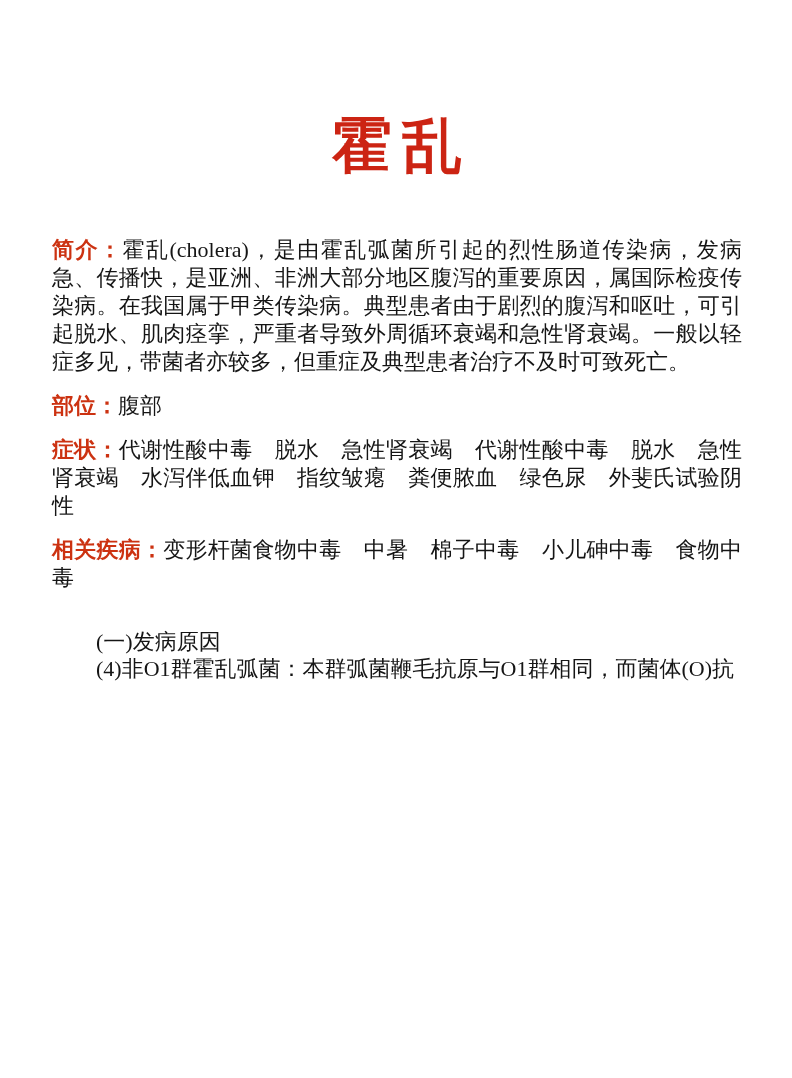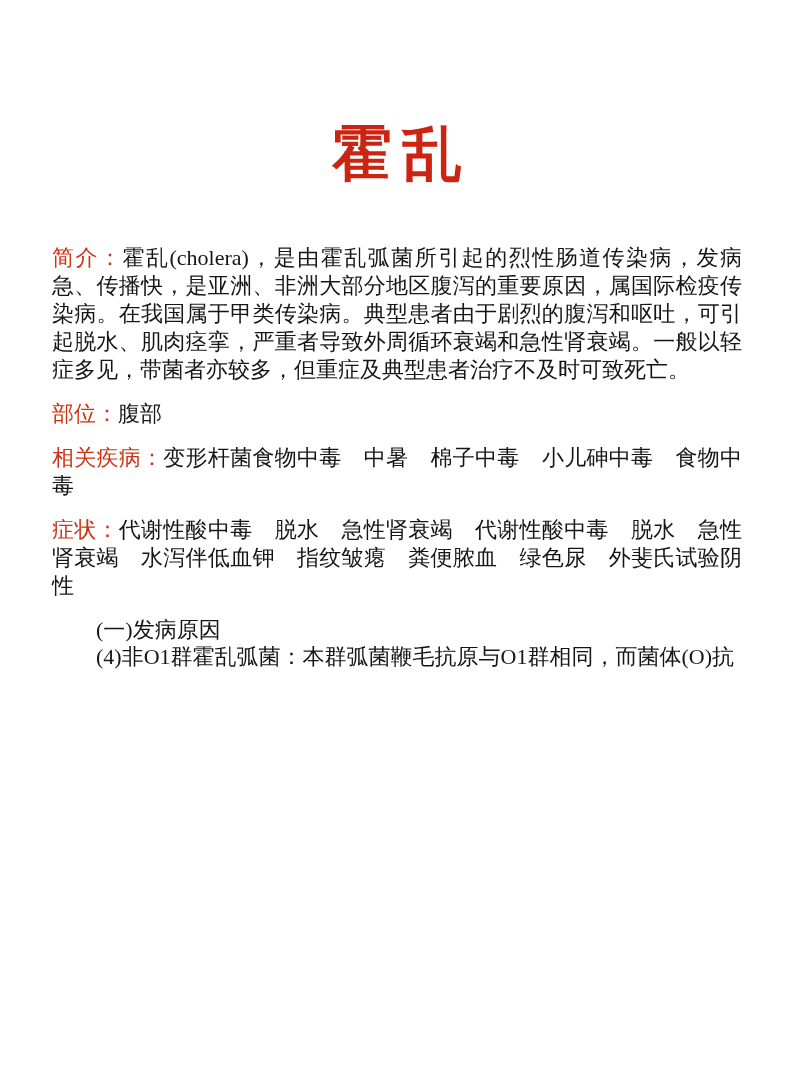--- a/index.html
+++ b/index.html
@@ -15,44 +15,44 @@
     color: #151515;
   }
   .page {
     box-sizing: border-box;
     width: 792px;
     height: 1078px;
     padding: 0 50px 0 52px;
     background: #ffffff;
   }
   .doc-title {
-    margin: 12px;
+    margin: 4px;
     padding-top: 108px;
     margin-bottom: 58px;
     text-align: center;
     font-family: "DejaVu Sans", "Liberation Sans", sans-serif;
     font-weight: 900;
     font-size: 60px;
     line-height: 1.1;
     letter-spacing: 10px;
     color: var(--title-color, #cc2413);
     text-indent: 10px; 
   }
   .section {
     margin: 0 0 16px 0;
     font-size: 22px;
     line-height: 28px;
     text-align: justify;
   }
   .section .label {
     color: var(--label-color, #cc3211);
-    font-weight: normal;
+    font-weight: bold;
   }
   .cause-detail {
-    margin-top: 16px;
+    margin-top: 36px;
     font-size: 22px;
     line-height: 27px;
     text-align: justify;
   }
   .cause-detail .cpara {
     margin: 0;
     text-indent: 2em;
   }
 </style>
 </head>
@@ -60,23 +60,23 @@
 
 <div class="page">
 
   <h1 class="doc-title">霍乱</h1>
 
   <p class="section"><span class="label">简介：</span><span>霍乱(cholera)，是由霍乱弧菌所引起的烈性肠道传染病，发病急、传播快，是亚洲、非洲大部分地区腹泻的重要原因，属国际检疫传染病。在我国属于甲类传染病。典型患者由于剧烈的腹泻和呕吐，可引起脱水、肌肉痉挛，严重者导致外周循环衰竭和急性肾衰竭。一般以轻症多见，带菌者亦较多，但重症及典型患者治疗不及时可致死亡。</span></p>
 
   <p class="section"><span class="label">部位：</span><span>腹部</span></p>
 
 
+  <p class="section"><span class="label">症状：</span><span>代谢性酸中毒　脱水　急性肾衰竭　代谢性酸中毒　脱水　急性肾衰竭　水泻伴低血钾　指纹皱瘪　粪便脓血　绿色尿　外斐氏试验阴性</span></p>
+
   <p class="section"><span class="label">相关疾病：</span><span>变形杆菌食物中毒　中暑　棉子中毒　小儿砷中毒　食物中毒</span></p>
-
-  <p class="section"><span class="label">症状：</span><span>代谢性酸中毒　脱水　急性肾衰竭　代谢性酸中毒　脱水　急性肾衰竭　水泻伴低血钾　指纹皱瘪　粪便脓血　绿色尿　外斐氏试验阴性</span></p>
 
 
   <div class="cause-detail">
     <p class="cpara">(一)发病原因</p>
     <p class="cpara">(4)非O1群霍乱弧菌：本群弧菌鞭毛抗原与O1群相同，而菌体(O)抗</p>
   </div>
 
 </div>
 
 </body></html>

